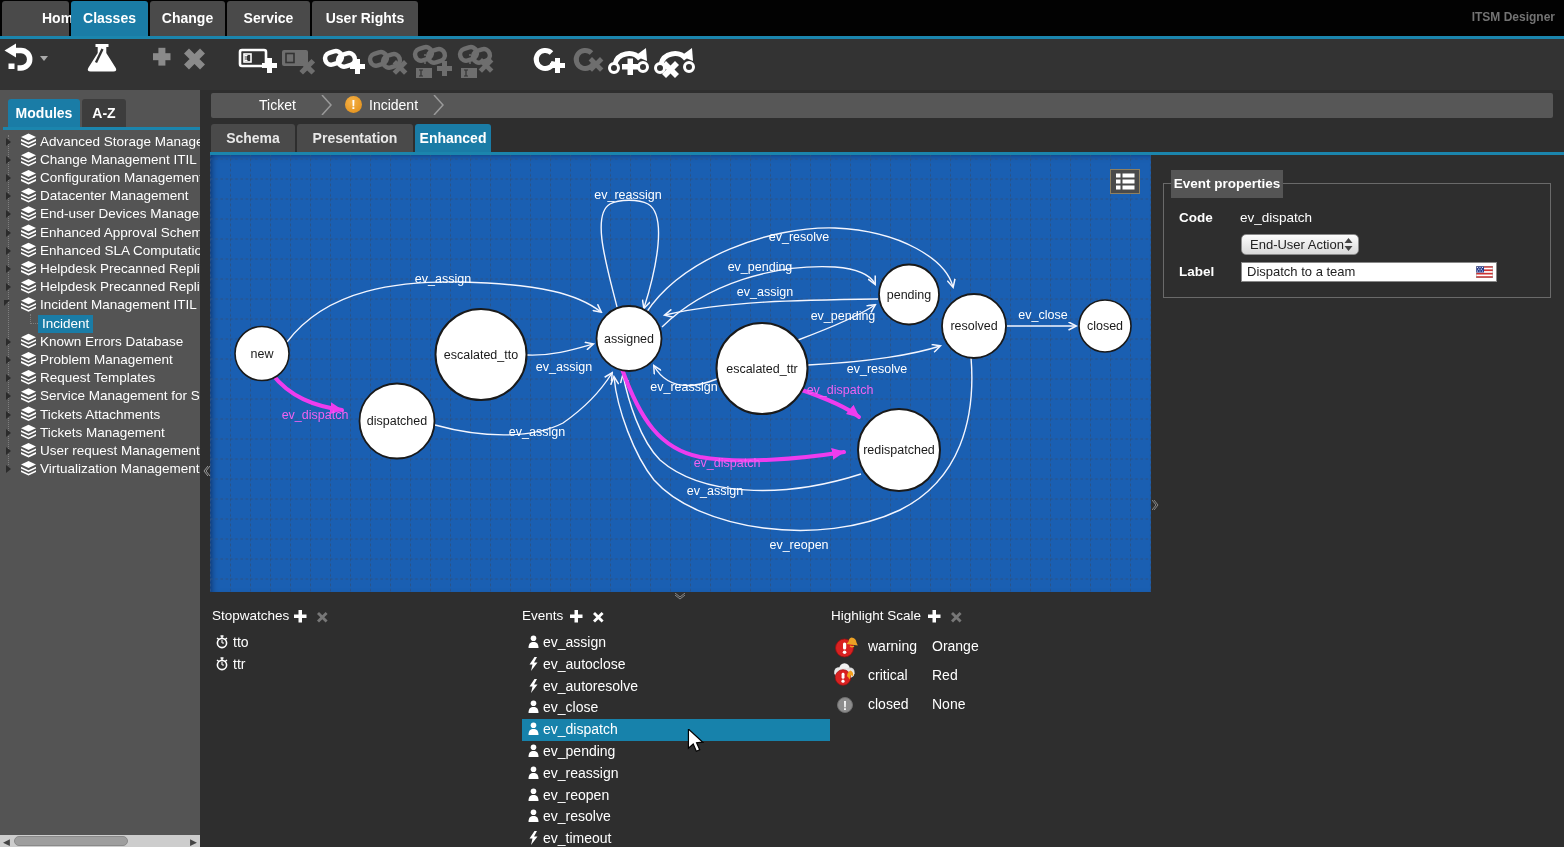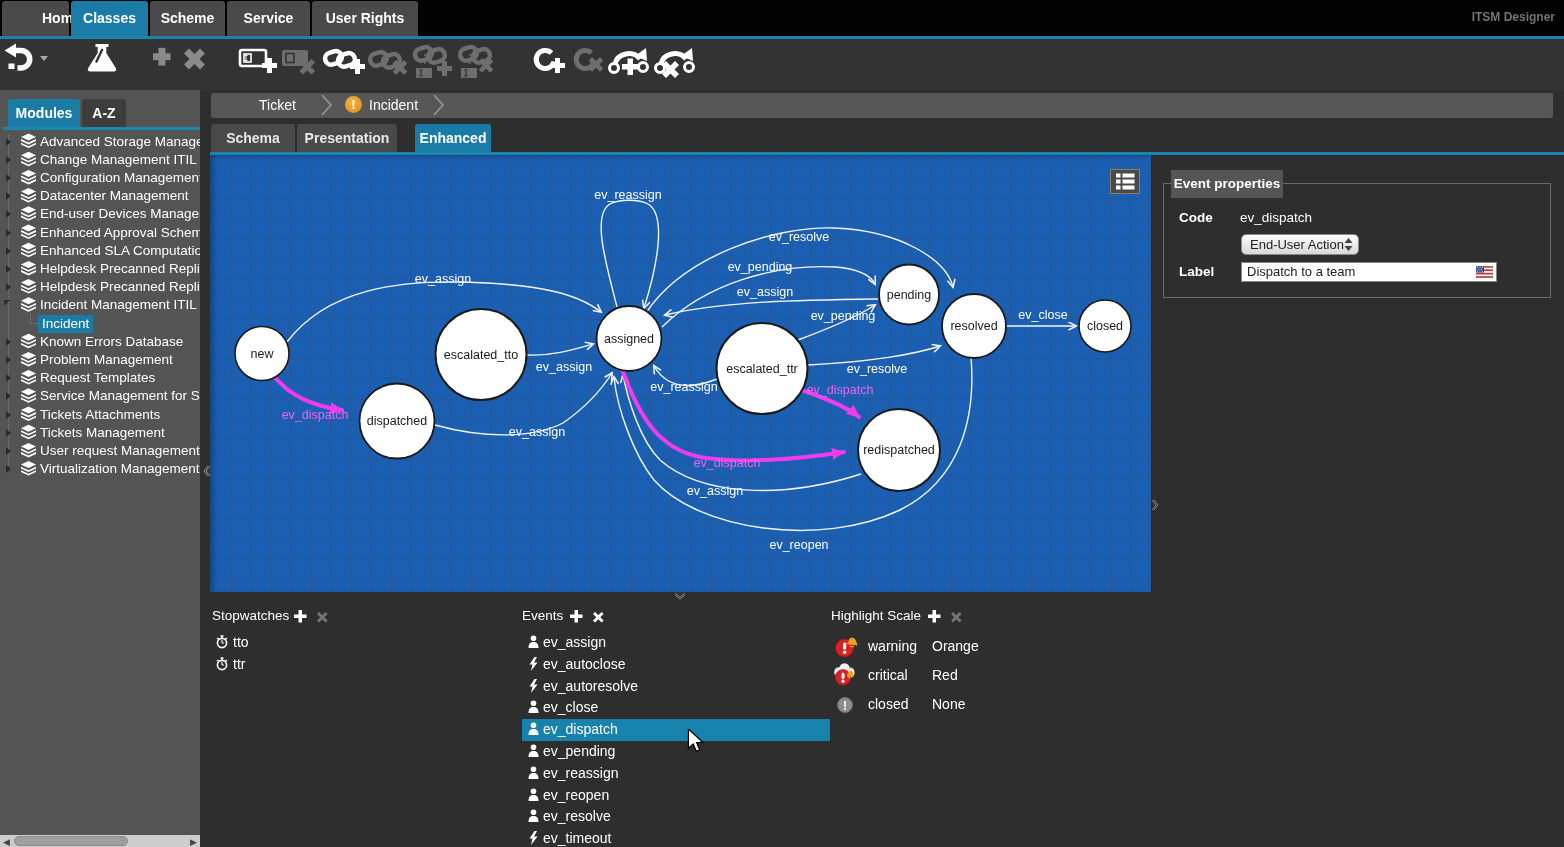--- a/index.html
+++ b/index.html
@@ -61,21 +61,21 @@
   .prow { position:absolute; color:#fff; font-size:14px; white-space:nowrap; }
   #evsel { position:absolute; left:522px; top:719px; width:308px; height:22px; background:#1782ab; }
   .evrow { position:absolute; left:543px; color:#fff; font-size:14px; }
   .evicon { position:absolute; left:527px; }
 </style>
 </head>
 <body>
 <div id="nav">
   <div class="navtab" style="left:2px;width:67px;padding-left:40px;">Home</div>
   <div class="navtab sel" style="left:71px;width:77px;">Classes</div>
-  <div class="navtab" style="left:150px;width:75px;">Scheme</div>
+  <div class="navtab" style="left:150px;width:75px;">Change</div>
   <div class="navtab" style="left:227px;width:83px;">Service</div>
   <div class="navtab" style="left:312px;width:106px;">User Rights</div>
   <div id="navtitle">ITSM Designer</div>
 </div>
 <div id="accent"></div>
 <div id="toolbar">
 <svg width="1564" height="51">
       <g transform="translate(0,1)">
 
   <path d="M13 10.5 h8 a8.7 8.7 0 0 1 0 17.4 h-3.5" fill="none" stroke="#fff" stroke-width="5.5"></path>
@@ -284,21 +284,21 @@
   <svg class="chev" style="left:110px;" viewBox="0 0 11 20">
       <path d="M1 0 L10 10 L1 20" stroke="#9a9a9a" stroke-width="1.5" fill="none"></path>
     </svg>
   <span style="position:absolute;left:134px;top:3px;width:17px;height:17px;border-radius:50%;background:radial-gradient(circle at 40% 35%,#f5b148,#e08c13);color:#fff;font-weight:bold;font-size:13px;text-align:center;line-height:17px;">!</span>
   <span class="crumbtxt" style="left:158px;">Incident</span>
   <svg class="chev" style="left:222px;" viewBox="0 0 11 20">
       <path d="M1 0 L10 10 L1 20" stroke="#9a9a9a" stroke-width="1.5" fill="none"></path>
     </svg>
 </div>
 <div class="vtab" style="left:211px;width:84px;">Schema</div>
-<div class="vtab" style="left:297px;width:100px;">Presentation</div>
+<div class="vtab" style="left:297px;width:116px;">Presentation</div>
 <div class="vtab sel" style="left:415px;width:76px;">Enhanced</div>
 <div id="vline"></div>
 
 <div id="canvas">
 <svg width="941" height="437">
   <defs>
     <pattern id="grid" width="20" height="20" patternUnits="userSpaceOnUse" x="0" y="3.5">
       <path d="M0 0.5 H20 M0.5 0 V20" stroke="#2b5285" stroke-width="1" stroke-dasharray="2.6 2.6" fill="none"></path>
     </pattern>
     <marker id="aw" markerWidth="10" markerHeight="9" refX="8" refY="4.5" orient="auto" markerUnits="userSpaceOnUse">

